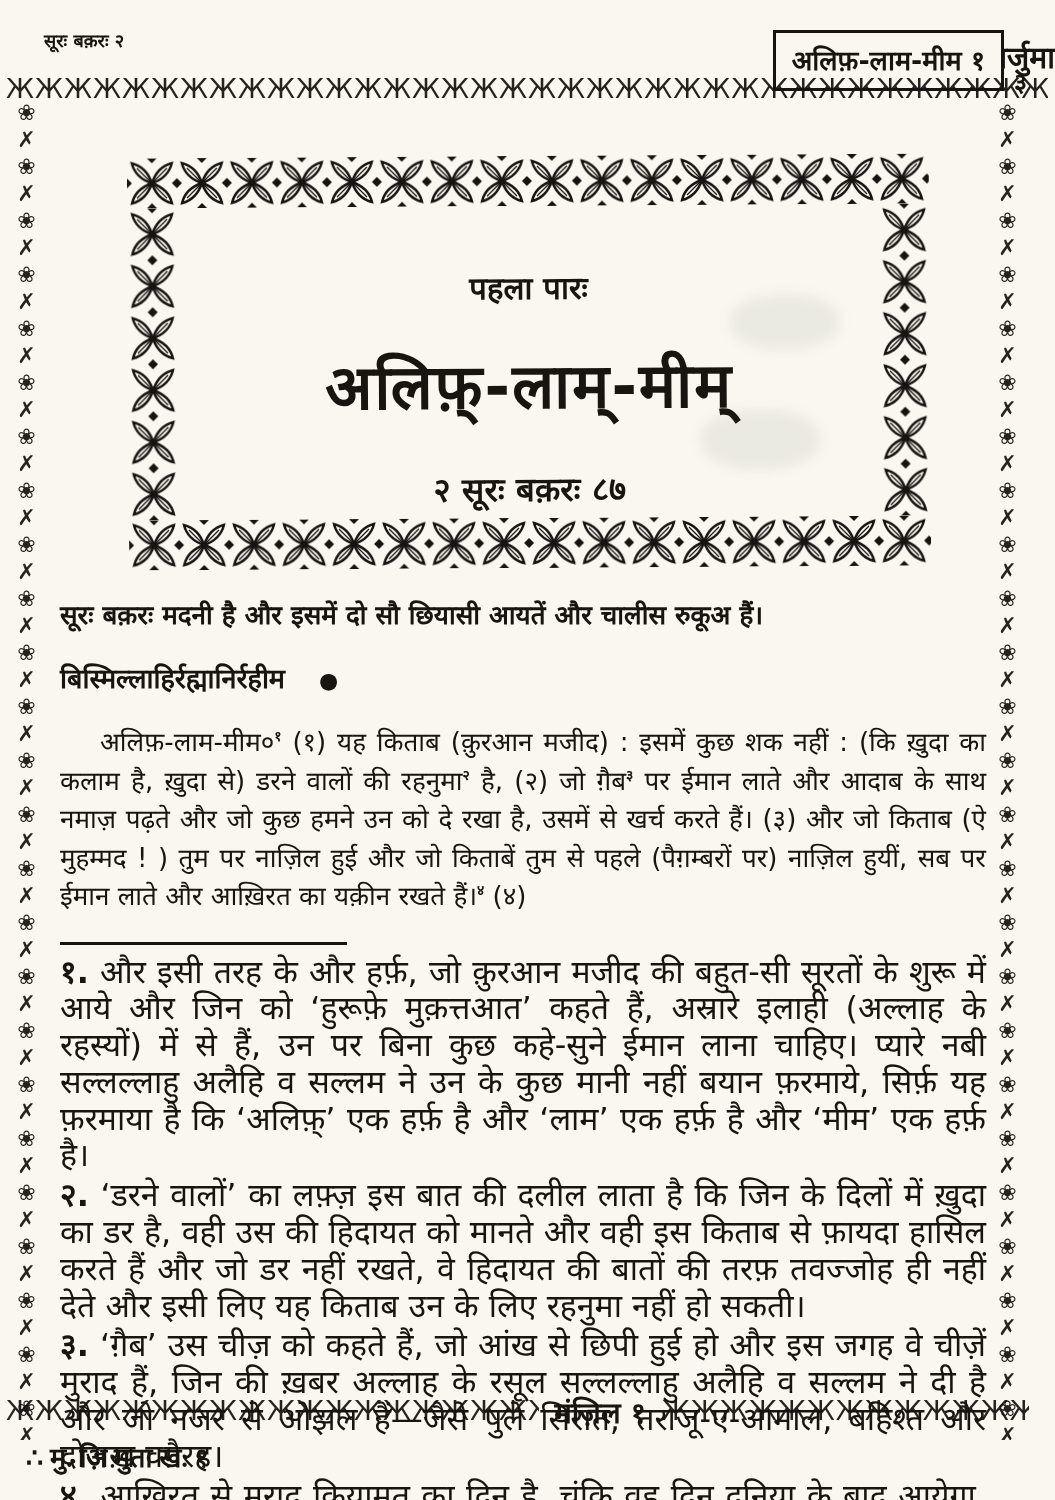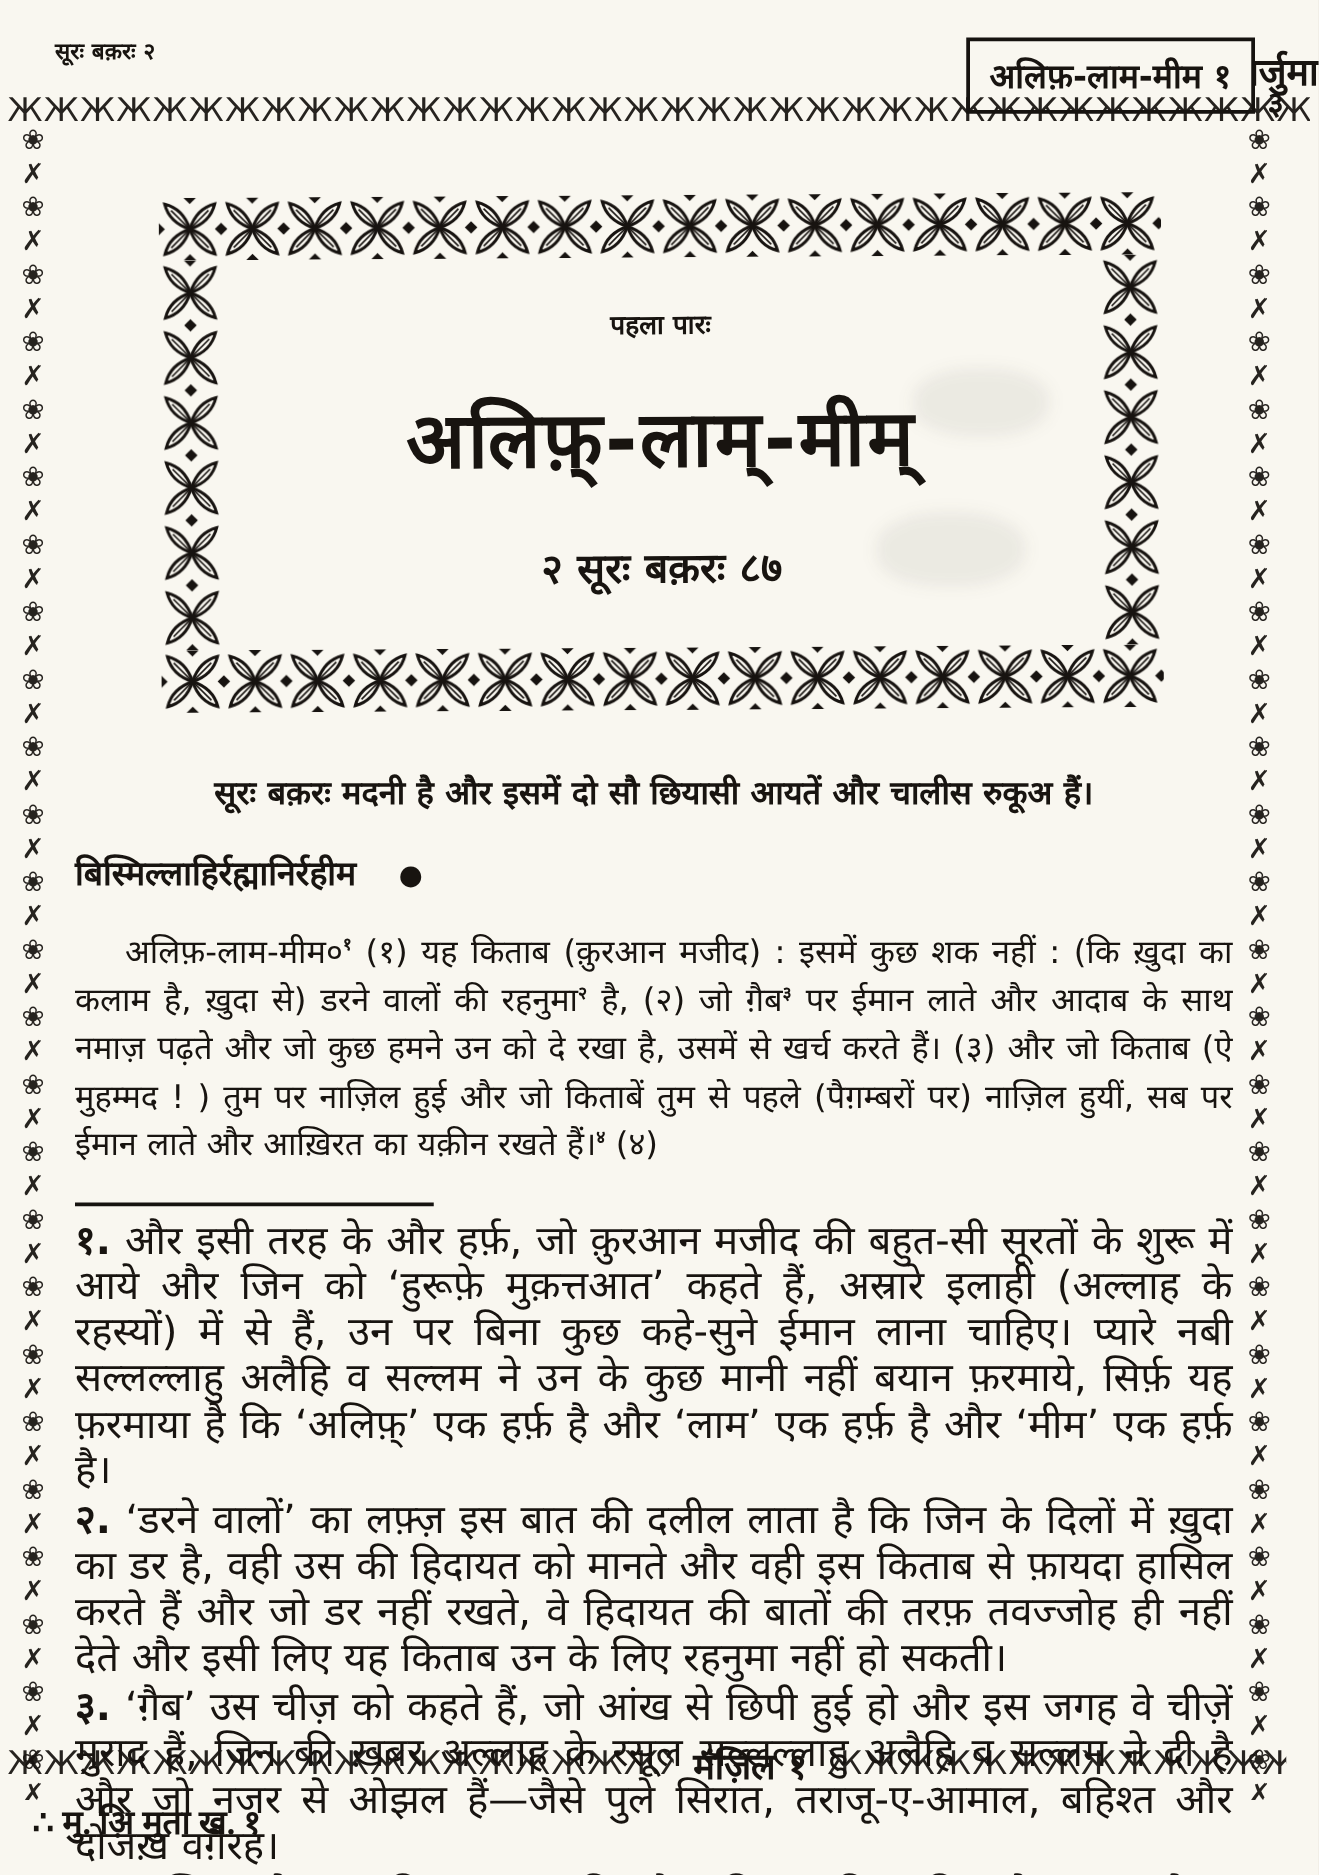--- a/index.html
+++ b/index.html
@@ -29,28 +29,28 @@
   .imprint{position:absolute;top:1438px;left:26px;font-size:27px;font-weight:bold;font-family:Liberation Serif, serif;}
   
   .obox{position:absolute;left:128px;top:156px;width:802px;height:412px;transform:rotate(-0.35deg);}
   .strip{position:absolute;display:block;}
   .strip-top{top:0;left:0;}
   .strip-bottom{bottom:0;left:0;}
   .strip-left{top:50px;left:0;}
   .strip-right{top:50px;right:0;}
   .obox-content{position:absolute;left:50px;right:50px;top:50px;bottom:50px;
     display:flex;flex-direction:column;align-items:center;}
-  .kicker{font-size:21px;font-weight:bold;margin-top:39px;}
+  .kicker{font-size:31px;font-weight:bold;margin-top:60px;}
   .big-title{font-size:62px;font-weight:bold;letter-spacing:2px;margin-top:34px;}
   .subtitle{font-size:33px;font-weight:bold;margin-top:40px;}
   
   .smudge{position:absolute;background:rgba(60,55,45,.07);filter:blur(6px);border-radius:45%;}
   
   .main{position:absolute;left:60px;top:598px;width:926px;}
-  .intro-line{font-size:26px;font-weight:bold;text-align:center;line-height:34px;margin-top:20px;}
+  .intro-line{font-size:26px;font-weight:bold;line-height:34px;}
   .bismillah-row{font-size:27px;font-weight:bold;text-align:left;margin-top:27px;}
   .bullet{display:inline-block;margin-left:34px;font-size:22px;vertical-align:middle;}
   .translation{font-size:26px;font-weight:bold;text-align:center;margin-top:24px;}
   .para{margin-top:27px;font-size:26px;line-height:38.5px;text-align:justify;
     text-indent:40px;font-weight:500;}
   sup.fnref{font-size:14px;line-height:0;vertical-align:super;font-weight:bold;}
   .fn-rule{width:287px;height:3px;background:#161310;margin-top:17px;}
   .footnotes{margin-top:9px;}
   .footnotes p{margin:0 0 3px 0;font-size:32px;line-height:36.8px;text-align:justify;font-weight:500;}
   .fn-num{font-weight:bold;}

